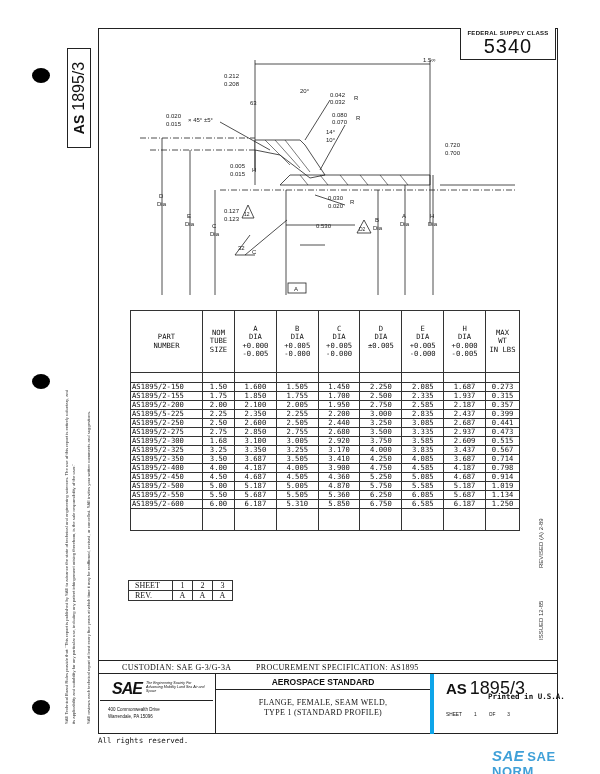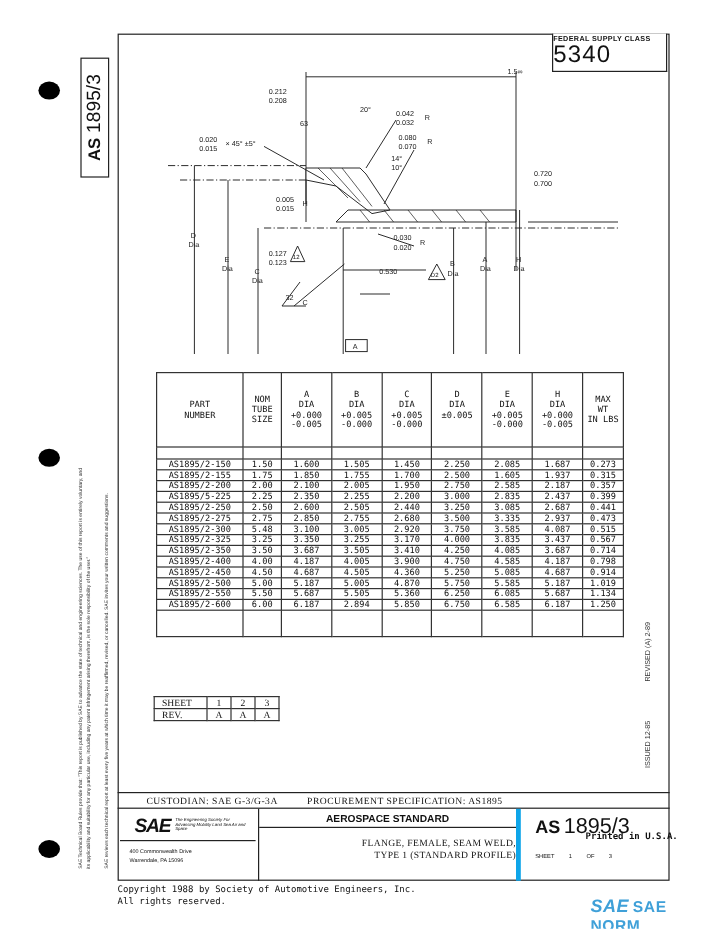--- a/index.html
+++ b/index.html
@@ -1,49 +1,49 @@
 <!DOCTYPE html>
 <html><head>
 <meta charset="utf-8">
 <style>
   * { box-sizing: border-box; margin: 0; padding: 0; }
   body { width: 600px; height: 774px; background: #fff; position: relative; overflow: hidden; font-family: "DejaVu Sans Mono", monospace; color: #111; }
   .hole { position: absolute; width: 18px; height: 15px; background: #000; border-radius: 50%; left: 32px; }
   .frame { position: absolute; left: 98px; top: 28px; width: 460px; height: 706px; border: 1.5px solid #222; }
-  .fsc-box { position: absolute; left: 460px; top: 28px; width: 96px; height: 32px; border: 1.5px solid #222; border-top: none; text-align: left; background:#fff; }
+  .fsc-box { position: absolute; left: 460px; top: 28px; width: 96px; height: 32px; border: 1.5px solid #222; border-top: none; text-align: center; background:#fff; }
   .fsc-label { font-family: "Liberation Sans", sans-serif; font-size: 6px; font-weight: bold; letter-spacing: 0.3px; margin-top: 2px; }
   .fsc-num { font-family: "Liberation Sans", sans-serif; font-size: 20px; line-height: 20px; letter-spacing: 1px; }
   .side-id { position: absolute; left: 67px; top: 48px; width: 24px; height: 100px; border: 1.5px solid #222; }
   .side-id span { position: absolute; left: 50%; top: 50%; transform: translate(-50%,-50%) rotate(-90deg); white-space: nowrap; font-family: "Liberation Sans", sans-serif; font-size: 16px; }
   .side-id b { font-weight: bold; font-size: 14px; margin-right: 4px; }
   .vtext { position: absolute; transform-origin: left top; transform: rotate(-90deg); white-space: nowrap; font-family: "Liberation Sans", sans-serif; font-size: 4.2px; color: #333; }
   .drawing { position: absolute; left: 140px; top: 50px; width: 380px; height: 245px; }
   .drawing text { font-family: "Liberation Sans", sans-serif; font-size: 6px; fill: #222; }
   table.dims { position: absolute; left: 130px; top: 310px; width: 390px; border-collapse: collapse; font-size: 7.2px; }
   table.dims th, table.dims td { border: 1px solid #333; text-align: center; padding: 0 1px; }
   table.dims th { font-weight: normal; height: 62px; line-height: 8.5px; vertical-align: middle; }
   table.dims tr.spacer td { height: 10px; }
   table.dims tbody td { height: 9px; line-height: 8px; }
-  table.dims td.pn { text-align: center; }
+  table.dims td.pn { text-align: left; }
   table.dims tr.bottom td { height: 22px; }
   table.rev { position: absolute; left: 128px; top: 580px; border-collapse: collapse; font-family: "Liberation Serif", serif; font-size: 8px; }
   table.rev td { border: 1px solid #333; text-align: center; padding: 0 2px; height: 10px; }
   table.rev td.lbl { text-align: left; width: 44px; padding-left: 6px; }
   table.rev td.v { width: 20px; }
   .custodian { position: absolute; left: 98px; top: 660px; width: 460px; height: 14px; border-top: 1.5px solid #222; border-bottom: 1px solid #222; font-family: "Liberation Serif", serif; font-size: 8px; letter-spacing: 0.4px; padding-left: 24px; line-height: 13px; }
   .custodian span.gap { display: inline-block; width: 20px; }
   .titleblock { position: absolute; left: 98px; top: 674px; width: 460px; height: 60px; display: flex; }
   .tb-logo { width: 118px; border-right: 1px solid #222; position: relative; }
   .sae-logo { position: absolute; left: 14px; top: 6px; font-family: "Liberation Sans", sans-serif; font-weight: bold; font-style: italic; font-size: 16px; letter-spacing: -1px; }
   .sae-tag { position: absolute; left: 48px; top: 7px; font-family: "Liberation Sans", sans-serif; font-size: 3.6px; line-height: 4px; font-style: italic; width: 60px; }
   .tb-rule { position: absolute; left: 2px; right: 2px; top: 26px; border-top: 1px solid #222; }
   .sae-addr { position: absolute; left: 10px; top: 32px; font-family: "Liberation Sans", sans-serif; font-size: 4.5px; line-height: 7px; }
   .tb-mid { width: 218px; border-right: 4px solid #0ea5e9; }
   .tb-mid .aero { height: 16px; border-bottom: 1px solid #222; text-align: center; font-family: "Liberation Sans", sans-serif; font-weight: bold; font-size: 8.5px; line-height: 16px; }
-  .tb-mid .ttl { text-align: right; font-family: "Liberation Serif", serif; font-size: 8px; line-height: 10px; margin-top: 8px; letter-spacing: 0.3px; }
+  .tb-mid .ttl { text-align: center; font-family: "Liberation Serif", serif; font-size: 8px; line-height: 10px; margin-top: 8px; letter-spacing: 0.3px; }
   .tb-right { flex: 1; position: relative; }
   .tb-right .docnum { position: absolute; left: 12px; top: 4px; font-family: "Liberation Sans", sans-serif; font-size: 18px; }
   .tb-right .docnum b { font-size: 15px; margin-right: 3px; }
   .tb-right .sheet { position: absolute; left: 12px; top: 38px; font-family: "Liberation Sans", sans-serif; font-size: 4.8px; }
   .tb-right .sheet span { margin-right: 12px; }
   .copyright { position: absolute; left: 98px; top: 736px; font-size: 7.5px; line-height: 10px; }
   .printed { position: absolute; left: 488px; top: 692px; font-size: 7.5px; font-weight: bold; }
   .saenorm { position: absolute; left: 492px; top: 747px; font-family: "Liberation Sans", sans-serif; font-weight: bold; font-size: 13px; color: #3fa0d8; letter-spacing: 0.5px; }
   .saenorm .mark { font-style: italic; font-size: 15px; margin-right: 3px; }
 </style>
@@ -211,21 +211,21 @@
         <td>1.687</td>
         <td>0.273</td>
       </tr>
       <tr>
         <td class="pn">AS1895/2-155</td>
         <td>1.75</td>
         <td>1.850</td>
         <td>1.755</td>
         <td>1.700</td>
         <td>2.500</td>
-        <td>1.605</td>
+        <td>2.335</td>
         <td>1.937</td>
         <td>0.315</td>
       </tr>
       <tr>
         <td class="pn">AS1895/2-200</td>
         <td>2.00</td>
         <td>2.100</td>
         <td>2.005</td>
         <td>1.950</td>
         <td>2.750</td>
@@ -261,27 +261,27 @@
         <td>2.850</td>
         <td>2.755</td>
         <td>2.680</td>
         <td>3.500</td>
         <td>3.335</td>
         <td>2.937</td>
         <td>0.473</td>
       </tr>
       <tr>
         <td class="pn">AS1895/2-300</td>
-        <td>5.48</td>
+        <td>1.68</td>
         <td>3.100</td>
         <td>3.005</td>
         <td>2.920</td>
         <td>3.750</td>
         <td>3.585</td>
-        <td>4.087</td>
+        <td>2.609</td>
         <td>0.515</td>
       </tr>
       <tr>
         <td class="pn">AS1895/2-325</td>
         <td>3.25</td>
         <td>3.350</td>
         <td>3.255</td>
         <td>3.170</td>
         <td>4.000</td>
         <td>3.835</td>
@@ -340,21 +340,21 @@
         <td>5.360</td>
         <td>6.250</td>
         <td>6.085</td>
         <td>5.687</td>
         <td>1.134</td>
       </tr>
       <tr>
         <td class="pn">AS1895/2-600</td>
         <td>6.00</td>
         <td>6.187</td>
-        <td>2.894</td>
+        <td>5.310</td>
         <td>5.850</td>
         <td>6.750</td>
         <td>6.585</td>
         <td>6.187</td>
         <td>1.250</td>
       </tr>
       <tr class="bottom">
         <td></td>
         <td></td>
         <td></td>
@@ -412,19 +412,18 @@
   </div>
   <div class="tb-right">
     <div class="docnum"><b>AS</b><span>1895/3</span></div>
     <div class="sheet">
       <span>SHEET</span><span>1</span><span>OF</span><span>3</span>
     </div>
   </div>
 </div>
 
 <div class="copyright">
-  <div>Copyright 1988 by Society of Automotive Engineers, Inc.</div>
   <div>All rights reserved.</div>
 </div>
 <div class="printed">Printed in U.S.A.</div>
 <div class="saenorm">
   <span class="mark">SAE</span><span>SAE NORM</span>
 </div>
 
 </body></html>

